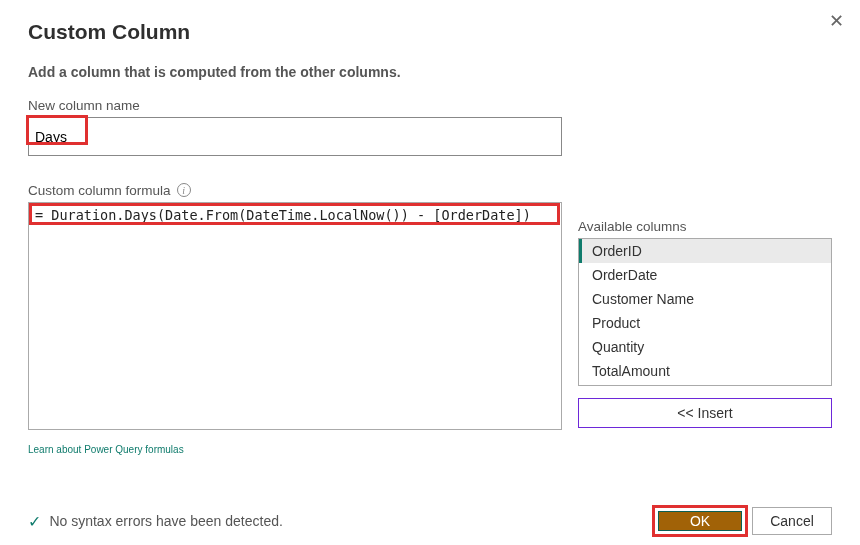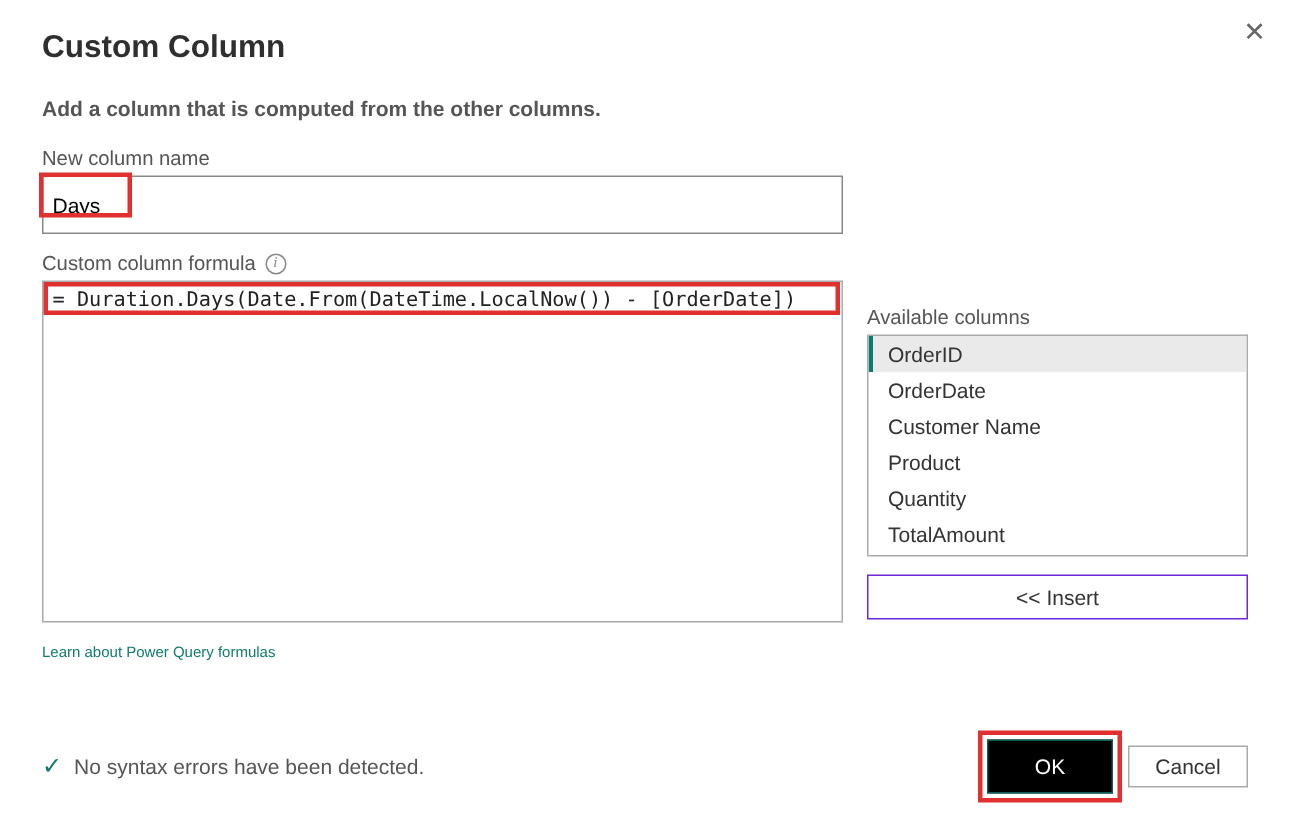--- a/index.html
+++ b/index.html
@@ -37,38 +37,37 @@
       margin-bottom: 18px;
       font-weight: bold;
     }
     .field-label {
       font-size: 13.5px;
       color: #555;
       margin-bottom: 4px;
     }
     .field-label.with-info {
       display: flex;
-      align-items: center;
       gap: 6px;
     }
     .info-icon {
       display: inline-flex;
       width: 14px;
       height: 14px;
       border: 1px solid #888;
       border-radius: 50%;
       align-items: center;
       justify-content: center;
       font-size: 10px;
       color: #888;
       font-style: italic;
       font-family: serif;
     }
     .top-section {
-      margin-bottom: 12px;
+      margin-bottom: 27px;
     }
     .name-input-wrap {
       position: relative;
       width: 534px;
     }
     .name-input {
       width: 100%;
       height: 39px;
       border: 1px solid #888;
       padding: 2px 6px;
@@ -175,25 +174,25 @@
     }
     .btn-group {
       display: flex;
       gap: 10px;
       align-items: center;
     }
     .ok-wrap {
       position: relative;
     }
     .ok-btn {
-      background: #000000;
+      background: #a16207;
       color: #fff;
       border: 1px solid #0b5f54;
       width: 84px;
-      height: 36px;
+      height: 20px;
       font-size: 14px;
       cursor: pointer;
     }
     .ok-highlight {
       position: absolute;
       top: -6px;
       left: -6px;
       right: -6px;
       bottom: -6px;
       border: 3px solid #e03030;

